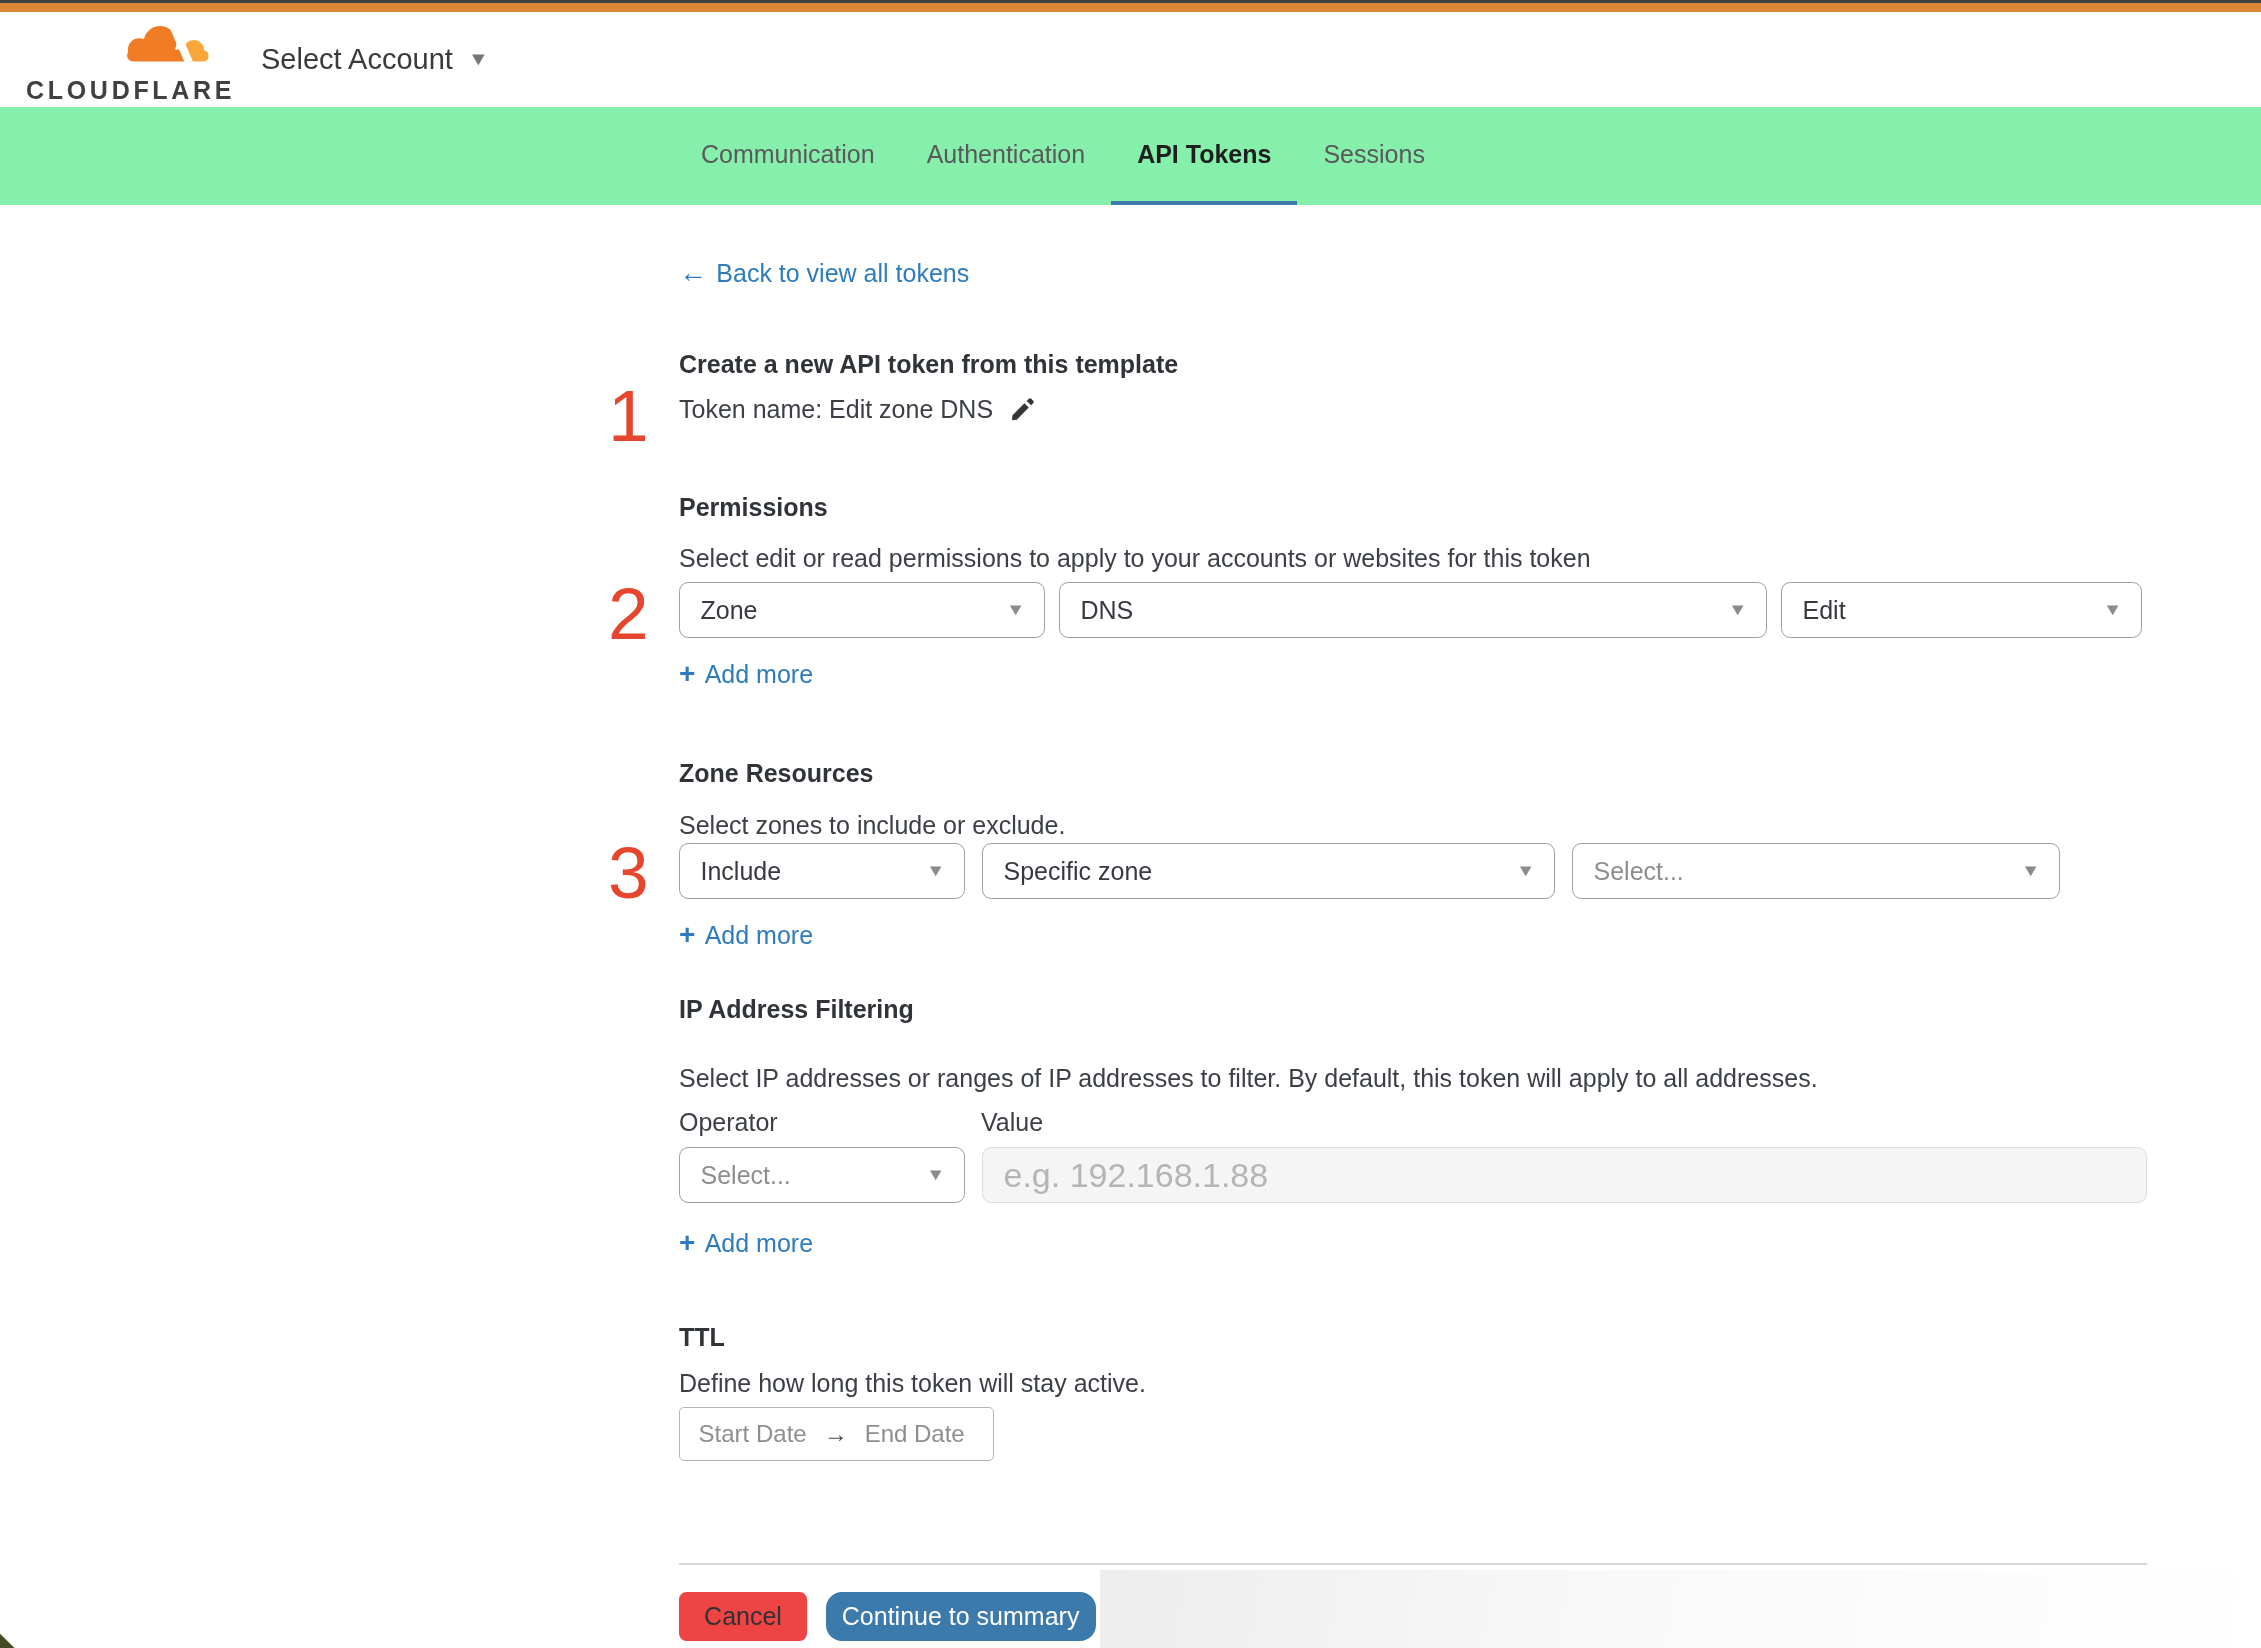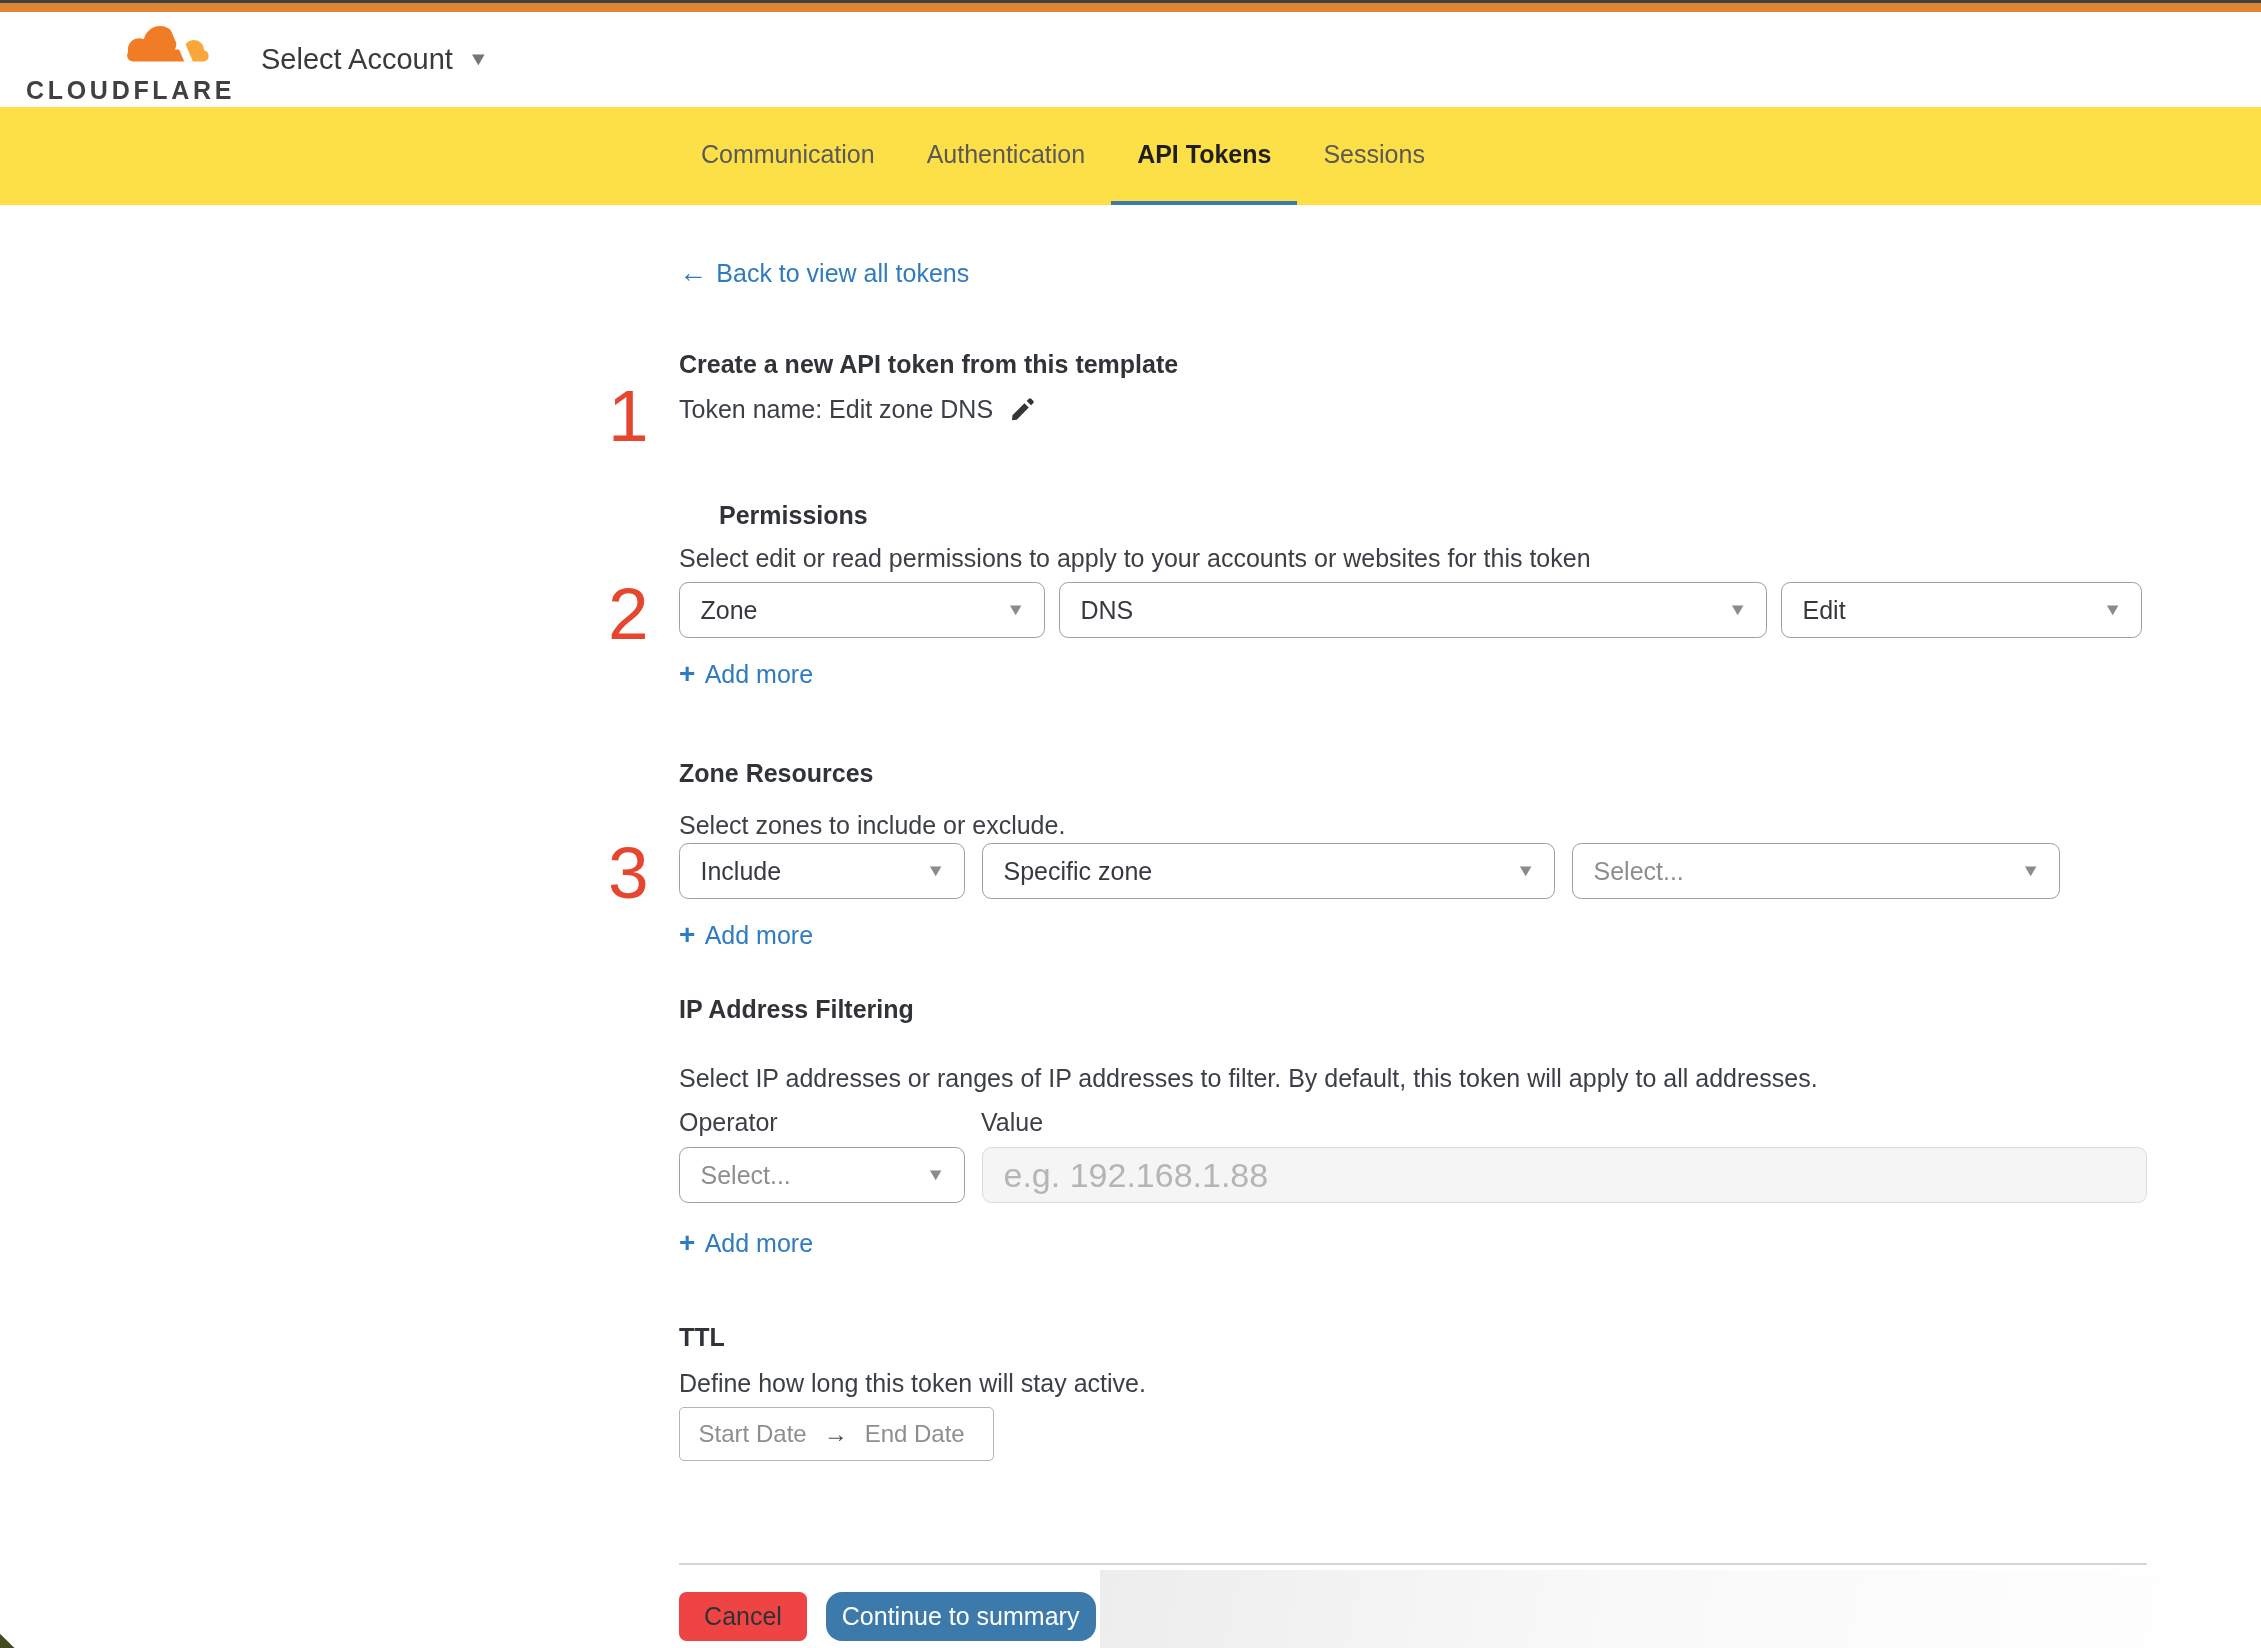--- a/index.html
+++ b/index.html
@@ -17,21 +17,21 @@
   .logo svg { position:absolute; left:82px; top:0; }
   .wordmark { position:absolute; left:0; top:56px; font-size:25px; font-weight:bold;
               letter-spacing:3.7px; color:#404041; }
   .account-btn { left:261px; top:0; height:95px; display:flex; align-items:center;
                  gap:15px; font-size:29px; color:#3a3a3a; cursor:pointer; background:none; border:none;
                  font-family:inherit; }
   .caret { color:#8b8b8b; font-size:19.6px; line-height:1; transform:scaleY(.85); }
   .account-btn .caret { color:#757575; font-size:21.4px; }
 
   
-  .tabband { top:107px; left:0; width:2262px; height:98px; background:#fde047;
+  .tabband { top:107px; left:0; width:2262px; height:98px; background:#86efac;
              display:flex; align-items:stretch; padding-left:675px; }
   .tab { display:flex; align-items:center; padding:0 26px; font-size:25px; color:#595959;
          cursor:pointer; border-bottom:4.7px solid transparent; }
   .tab.active { color:#1f1f1f; font-weight:bold; border-bottom-color:#3d7aab; }
 
   
   .content { top:205px; left:679px; width:1468px; height:1443px; }
 
   .step { position:absolute; left:-71px; width:56px; font-size:73px; line-height:73px;
           color:#e5462d; }
@@ -42,21 +42,21 @@
   .back-row .arrow { font-size:28px; }
 
   .h2 { font-size:25px; font-weight:bold; color:#303338; }
   .desc { font-size:25px; color:#3c4046; }
 
   .create-h  { top:145px; left:0; }
   .token-row { top:190px; left:0; display:flex; align-items:center; gap:15px;
                font-size:25px; color:#3c4046; }
   .pencil { width:28px; height:28px; cursor:pointer; }
 
-  .perm-h { top:296px; left:0;margin-left:40px; }  .perm-d { top:339px; left:0; }
+  .perm-h { top:288px; left:0; }  .perm-d { top:339px; left:0; }
   .perm-row { top:377px; left:0; width:1468px; display:flex; gap:14px; }
   .perm-add { top:453px; }
 
   .zr-h { top:554px; left:0; }  .zr-d { top:606px; left:0; }
   .zr-row { top:638px; left:0; display:flex; gap:17px; }
   .zr-add { top:714px; }
 
   .ip-h { top:790px; left:0; }  .ip-d { top:859px; left:0; }
   .ip-labels { top:903px; left:0; width:1468px; font-size:25px; color:#3c4046; }
   .ip-label-value { position:absolute; left:302px; top:0; }

